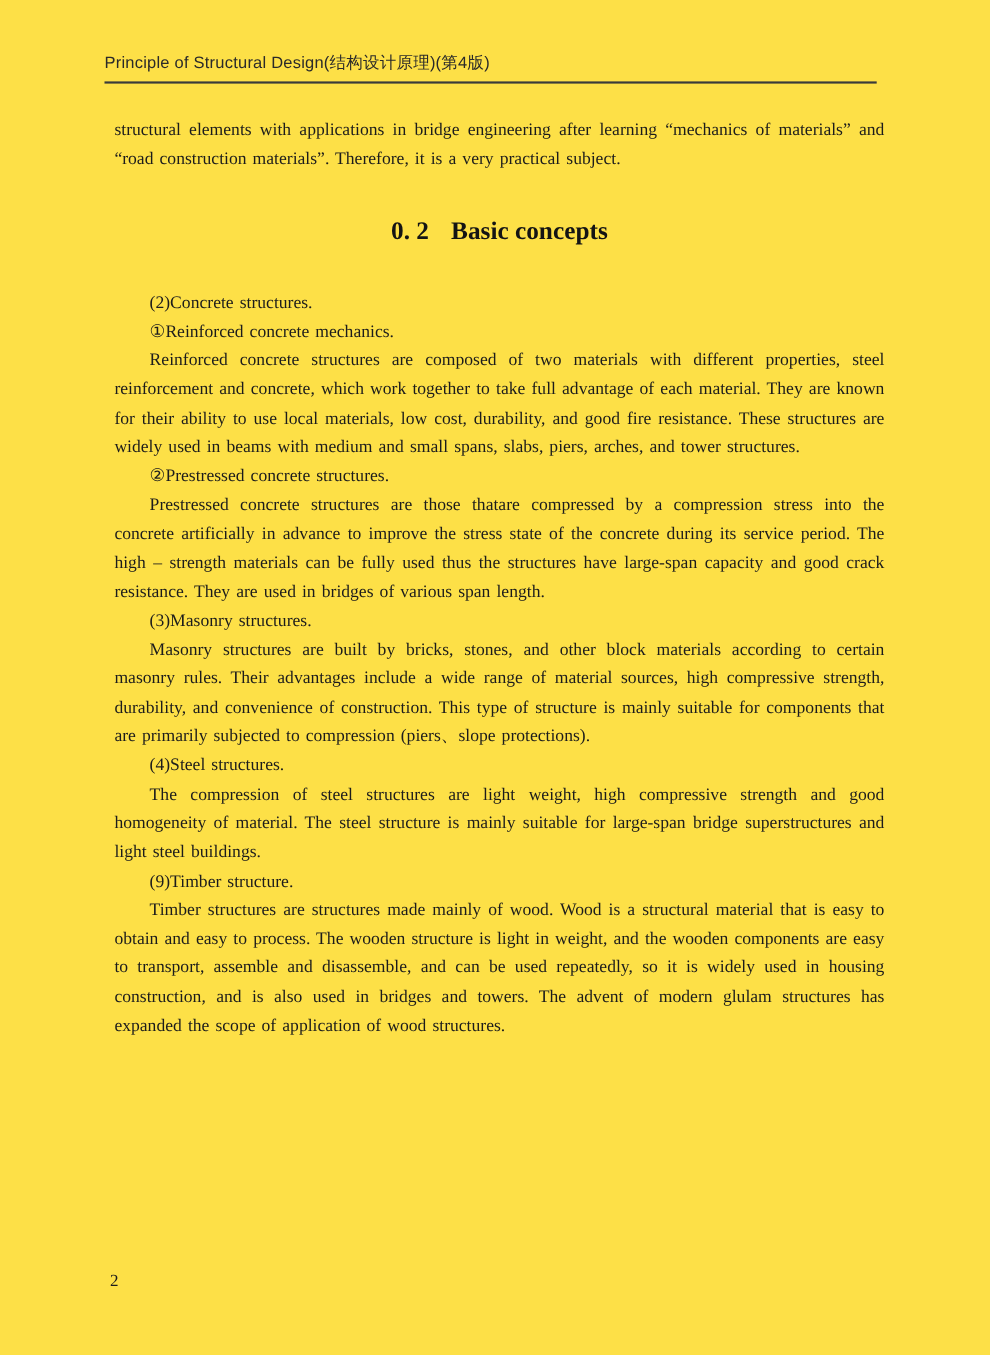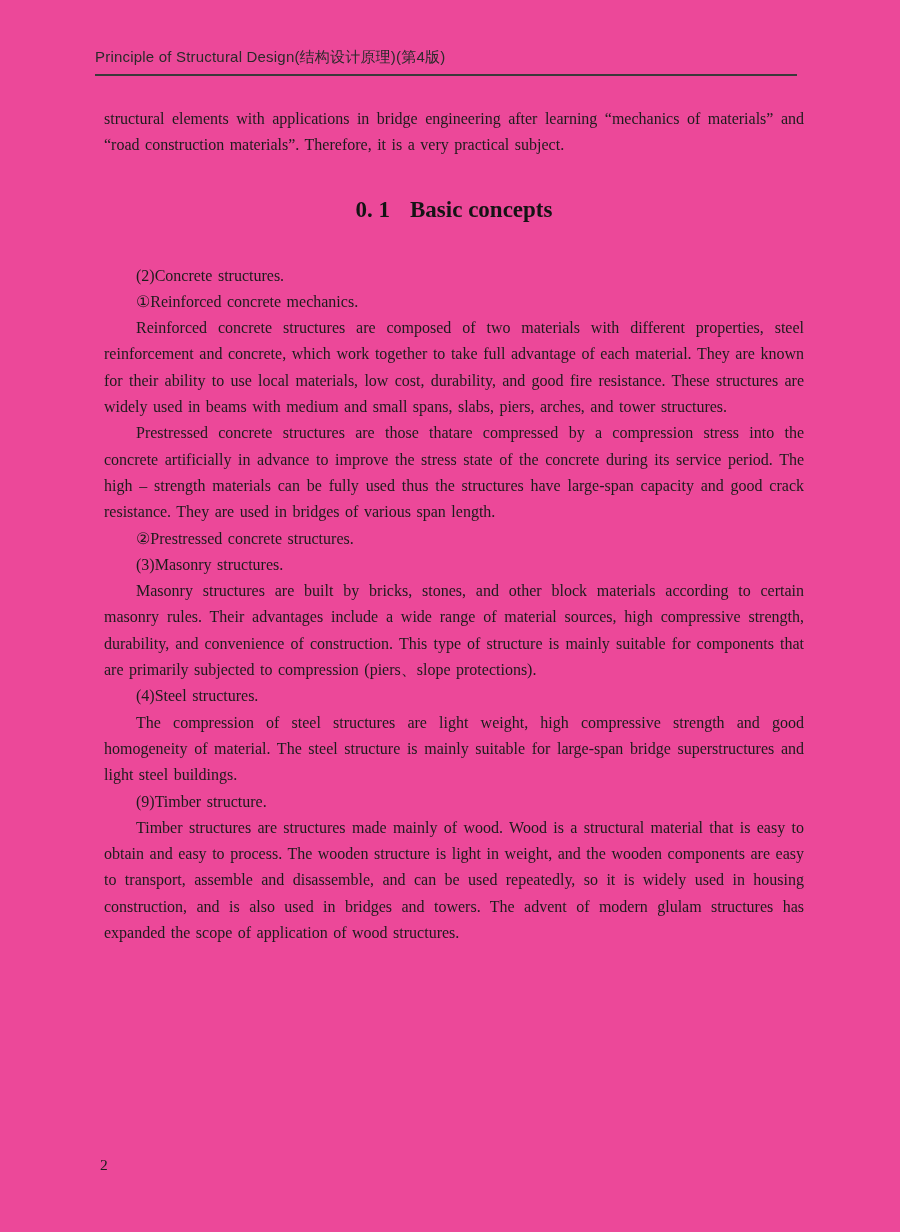--- a/index.html
+++ b/index.html
@@ -5,21 +5,21 @@
   html, body {
     margin: 0;
     padding: 0;
     background: #e8e8e6;
   }
   .page {
     position: relative;
     width: 900px;
     height: 1232px;
     margin: 0 auto;
-    background: #ec4899;
+    background: #fde047;
     color: #1c1c1c;
     font-family: "Liberation Serif", serif;
     overflow: hidden;
   }
   
   .running-header {
     position: absolute;
     top: 48px;
     left: 95px;
     width: 702px;
@@ -79,27 +79,27 @@
 <div class="page">
 
   <header class="running-header">
     <div class="title">Principle of Structural Design(结构设计原理)(第4版)</div>
     <div class="rule"></div>
   </header>
 
   <main class="page-body">
     <p class="continuation">structural elements with applications in bridge engineering after learning “mechanics of materials” and “road construction materials”. Therefore, it is a very practical subject.</p>
 
-    <h2 class="section-heading"><span class="num">0. 1</span><span>Basic concepts</span></h2>
+    <h2 class="section-heading"><span class="num">0. 2</span><span>Basic concepts</span></h2>
 
     <p>(2)Concrete structures.</p>
     <p>①Reinforced concrete mechanics.</p>
     <p>Reinforced concrete structures are composed of two materials with different properties, steel reinforcement and concrete, which work together to take full advantage of each material. They are known for their ability to use local materials, low cost, durability, and good fire resistance. These structures are widely used in beams with medium and small spans, slabs, piers, arches, and tower structures.</p>
+    <p>②Prestressed concrete structures.</p>
     <p>Prestressed concrete structures are those thatare compressed by a compression stress into the concrete artificially in advance to improve the stress state of the concrete during its service period. The high – strength materials can be fully used thus the structures have large-span capacity and good crack resistance. They are used in bridges of various span length.</p>
-    <p>②Prestressed concrete structures.</p>
     <p>(3)Masonry structures.</p>
     <p>Masonry structures are built by bricks, stones, and other block materials according to certain masonry rules. Their advantages include a wide range of material sources, high compressive strength, durability, and convenience of construction. This type of structure is mainly suitable for components that are primarily subjected to compression (piers、slope protections).</p>
     <p>(4)Steel structures.</p>
     <p>The compression of steel structures are light weight, high compressive strength and good homogeneity of material. The steel structure is mainly suitable for large-span bridge superstructures and light steel buildings.</p>
     <p>(9)Timber structure.</p>
     <p>Timber structures are structures made mainly of wood. Wood is a structural material that is easy to obtain and easy to process. The wooden structure is light in weight, and the wooden components are easy to transport, assemble and disassemble, and can be used repeatedly, so it is widely used in housing construction, and is also used in bridges and towers. The advent of modern glulam structures has expanded the scope of application of wood structures.</p>
   </main>
 
   <div class="page-number">2</div>
 

